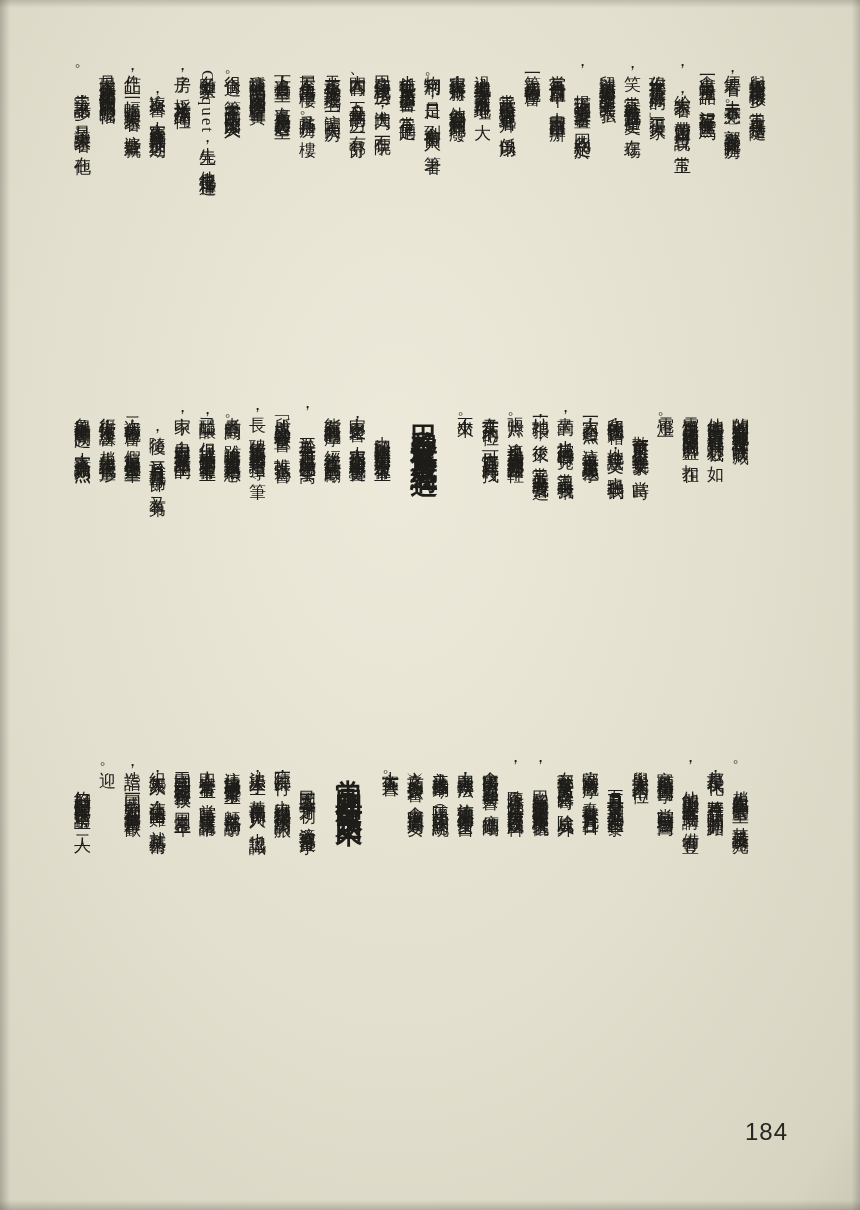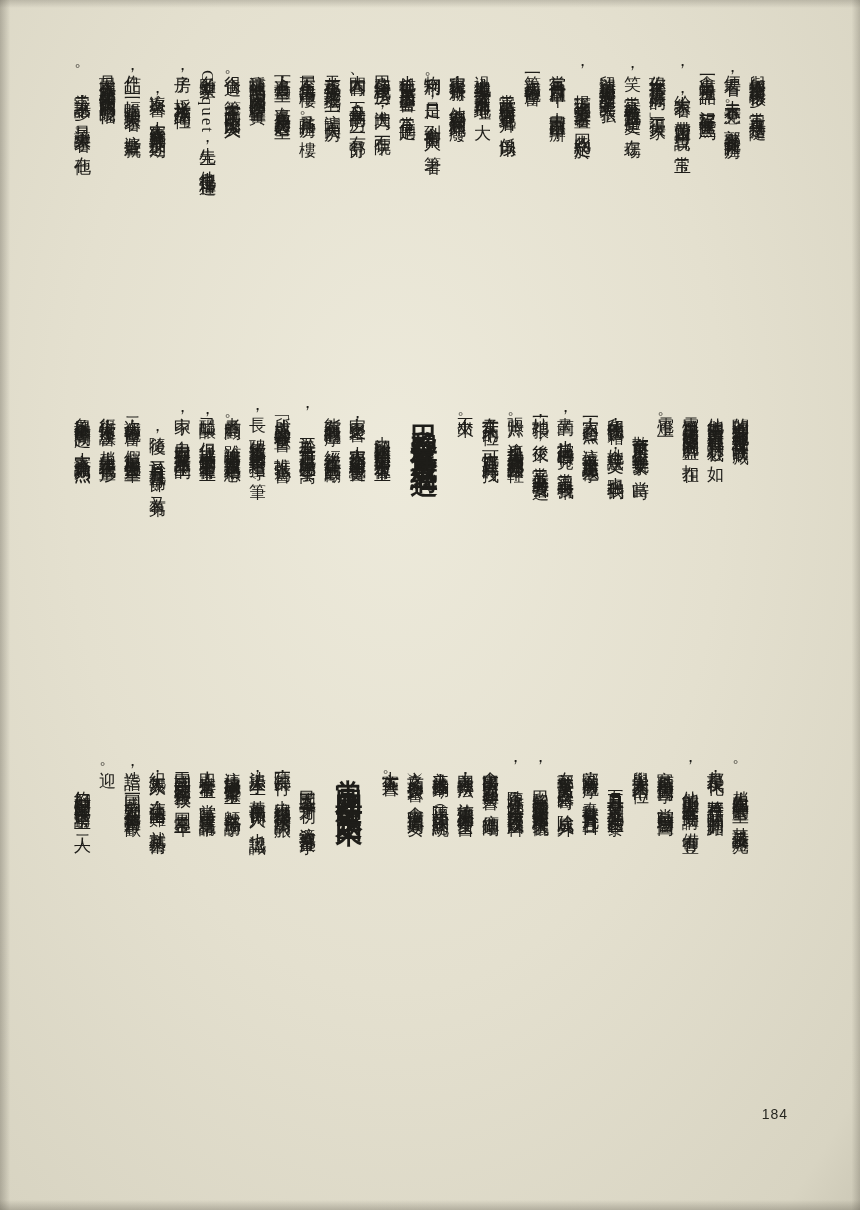--- a/index.html
+++ b/index.html
@@ -40,25 +40,25 @@
   .vhead {
     font-size:27px;
     font-weight:700;
     line-height:44px;
     letter-spacing:5px;
     margin:0 7px;
     white-space:nowrap;
   }
 
   .pagenum-row {
-    margin-top:22px;
+    margin-top:34px;
     text-align:right;
     padding-right:2px;
     font-family:"Liberation Sans","DejaVu Sans",sans-serif;
-    font-size:14px;
+    font-size:24px;
     letter-spacing:1px;
     color:#262620;
   }
 </style>
 </head>
 <body>
 
 <div class="scan">
   <div class="edge-top"></div>
   <div class="edge-left"></div>

